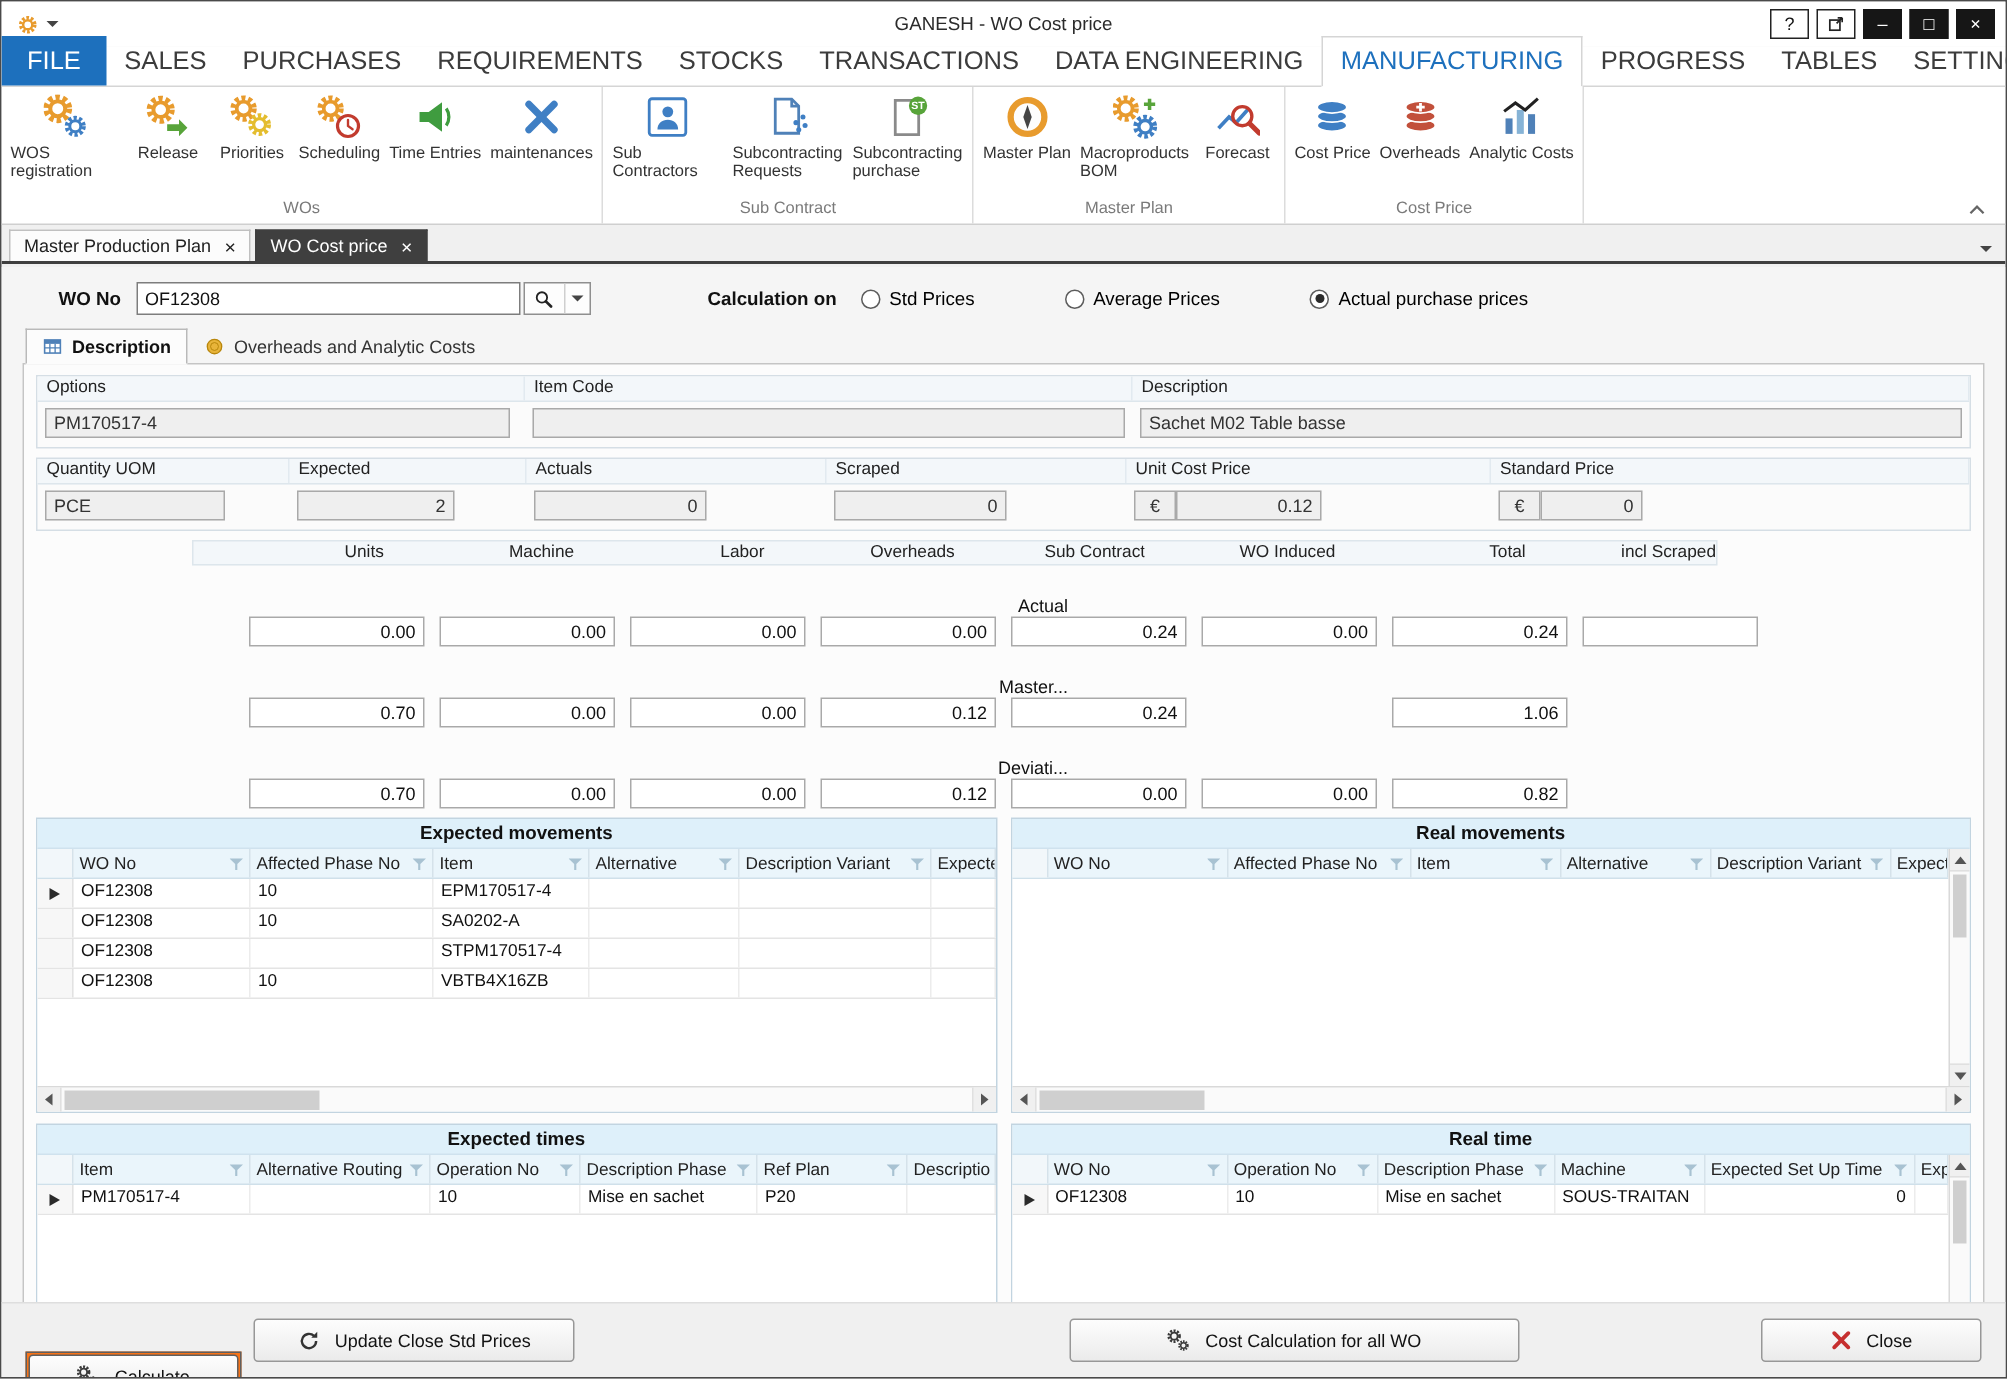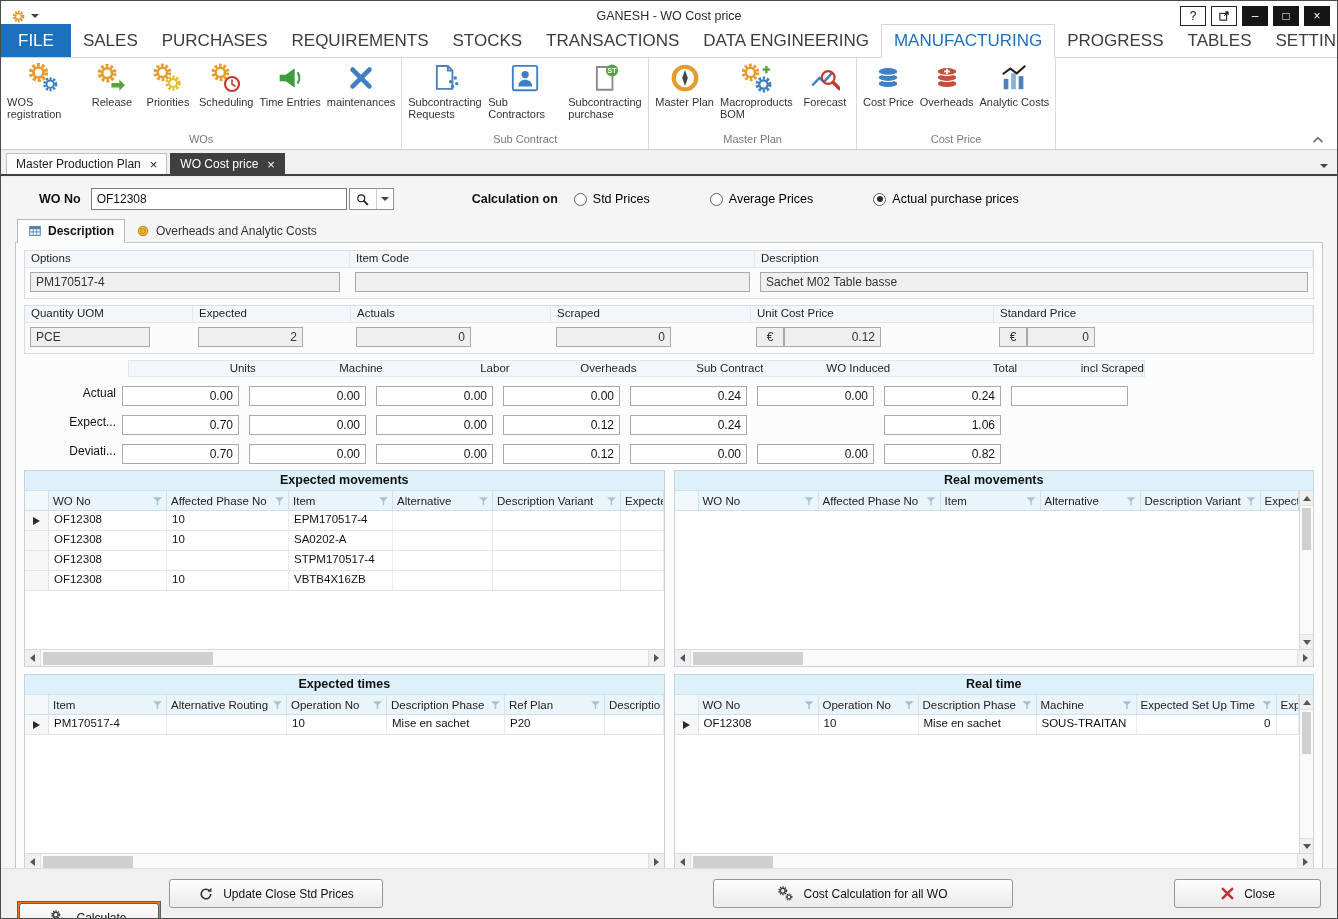--- a/index.html
+++ b/index.html
@@ -71,21 +71,21 @@
   .curbox { width:28px; flex:none; justify-content:center; margin-right:0; }
   .pair { display:flex; gap:0; }
 
   .sec1 .fs-head, .sec1 .fs-body { grid-template-columns:325px 405px 1fr; }
   .sec2 .fs-head, .sec2 .fs-body { grid-template-columns:168px 158px 200px 200px 243px 1fr; }
 
   
   .costgrid { margin:4px 0 6px 0; }
   .cg-header { display:flex; margin-left:104px; background:#f3f7fa; border:1px solid #dde6ec; height:17px; width:1017px; }
   .cg-h { width:127px; text-align:right; font-size:11.5px; line-height:15px; color:#222; overflow:hidden; white-space:nowrap; }
-  .cg-row { display:flex; margin-top:9px; }
+  .cg-row { display:flex; align-items:center; margin-top:20px;flex-direction:column; }
   .cg-label { width:98px; text-align:right; font-size:12px; color:#111; padding-right:6px; overflow:hidden; white-space:nowrap; }
   .cg-cells { display:flex; gap:10px; }
   .cg-cell { width:117px; height:20px; border:1px solid #a9a9a9; background:#fff; font-size:12px; color:#111; display:flex; align-items:center; justify-content:flex-end; padding:0 5px; }
   .cg-cell.ghost { border-color:transparent; background:transparent; }
 
   
   .gridrow { display:flex; gap:9px; margin-bottom:7px; }
   .dgrid { flex:1; border:1px solid #c2d4e0; display:flex; flex-direction:column; background:#fff; height:197px; min-width:0; }
   .dg-title { background:#def0fa; font-weight:bold; font-size:12.5px; text-align:center; height:20px; line-height:19px; border-bottom:1px solid #cfe2ee; color:#111; }
   .dg-mid { display:flex; flex:1; min-height:0; }
@@ -321,40 +321,40 @@
           <span>maintenances</span>
         </div>
       </div>
       <div class="rgroup-name">WOs</div>
     </div>
 
     <div class="rgroup">
       <div class="rbtns">
         <div class="rbtn">
           <svg class="ricon" viewBox="0 0 32 32">
+            <rect x="3" y="3" width="26" height="26" rx="2" fill="none" stroke="#3f7fc4" stroke-width="2"></rect>
+            <g color="#3f7fc4" transform="translate(5,5) scale(0.7)">
+                <use href="#s-person"></use>
+              </g>
+          </svg>
+          <span>Sub Contractors</span>
+        </div>
+        <div class="rbtn">
+          <svg class="ricon" viewBox="0 0 32 32">
             <g color="#4f81b8" transform="translate(1,1) scale(0.9)">
                 <use href="#s-doc"></use>
               </g>
             <g fill="#3f7fc4">
                 <circle cx="22" cy="20" r="1.8"></circle>
                 <circle cx="27" cy="16" r="1.8"></circle>
                 <circle cx="24" cy="25" r="1.8"></circle>
                 <circle cx="28.5" cy="22" r="1.8"></circle>
               </g>
           </svg>
           <span>Subcontracting Requests</span>
-        </div>
-        <div class="rbtn">
-          <svg class="ricon" viewBox="0 0 32 32">
-            <rect x="3" y="3" width="26" height="26" rx="2" fill="none" stroke="#3f7fc4" stroke-width="2"></rect>
-            <g color="#3f7fc4" transform="translate(5,5) scale(0.7)">
-                <use href="#s-person"></use>
-              </g>
-          </svg>
-          <span>Sub Contractors</span>
         </div>
         <div class="rbtn">
           <svg class="ricon" viewBox="0 0 32 32">
             <g color="#8a8a8a" transform="translate(1,2) scale(0.9)">
                 <use href="#s-doc"></use>
               </g>
             <circle cx="23.5" cy="8" r="6.5" fill="#58a43a"></circle>
             <text x="23.5" y="10.5" font-size="7.5" fill="#fff" text-anchor="middle" font-weight="bold">ST</text>
           </svg>
           <span>Subcontracting purchase</span>
@@ -556,21 +556,21 @@
             <div class="cg-cell">0.00</div>
             <div class="cg-cell">0.00</div>
             <div class="cg-cell">0.00</div>
             <div class="cg-cell">0.24</div>
             <div class="cg-cell">0.00</div>
             <div class="cg-cell">0.24</div>
             <div class="cg-cell"></div>
           </div>
         </div>
         <div class="cg-row">
-          <div class="cg-label">Expect...</div>
+          <div class="cg-label">Master...</div>
           <div class="cg-cells">
             <div class="cg-cell">0.70</div>
             <div class="cg-cell">0.00</div>
             <div class="cg-cell">0.00</div>
             <div class="cg-cell">0.12</div>
             <div class="cg-cell">0.24</div>
             <div class="cg-cell ghost"></div>
             <div class="cg-cell">1.06</div>
             <div class="cg-cell ghost"></div>
           </div>

